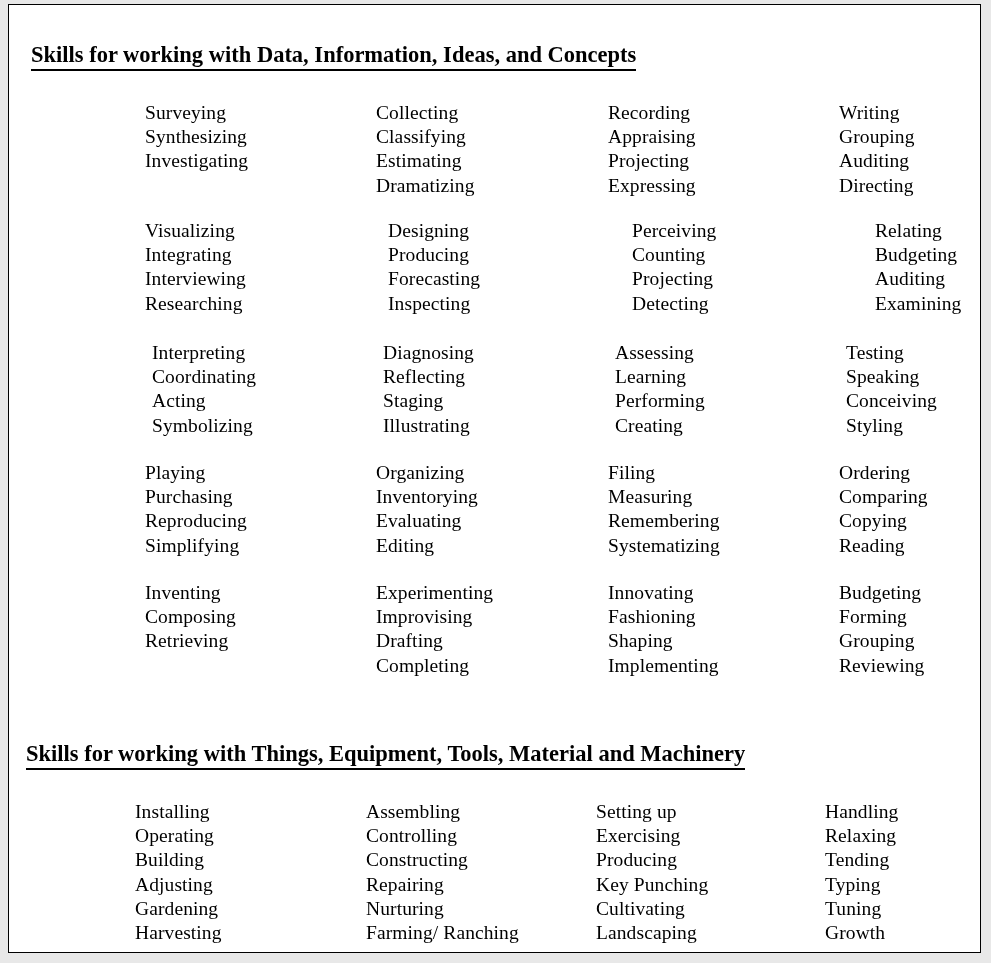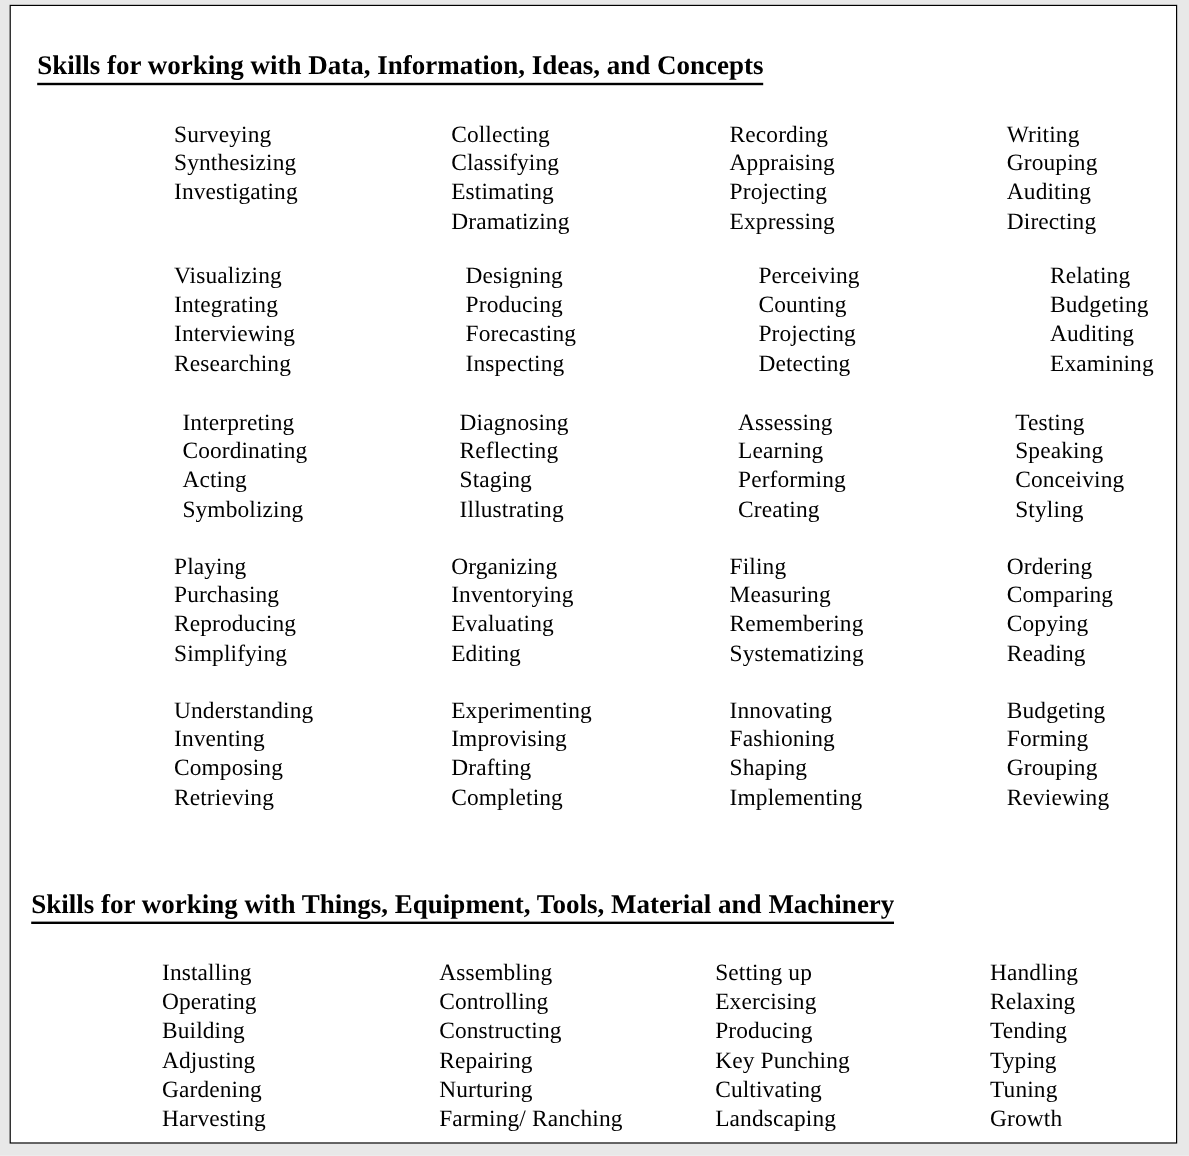--- a/index.html
+++ b/index.html
@@ -174,21 +174,20 @@
     <div>
       <div class="skill-cell">Ordering</div>
       <div class="skill-cell">Comparing</div>
       <div class="skill-cell">Copying</div>
       <div class="skill-cell">Reading</div>
     </div>
   </div>
 
   <div class="col-set" id="group-1-4" style="left:136px; top:576px;">
     <div>
-      <div class="skill-cell">Understanding</div>
       <div class="skill-cell">Inventing</div>
       <div class="skill-cell">Composing</div>
       <div class="skill-cell">Retrieving</div>
     </div>
     <div>
       <div class="skill-cell">Experimenting</div>
       <div class="skill-cell">Improvising</div>
       <div class="skill-cell">Drafting</div>
       <div class="skill-cell">Completing</div>
     </div>

